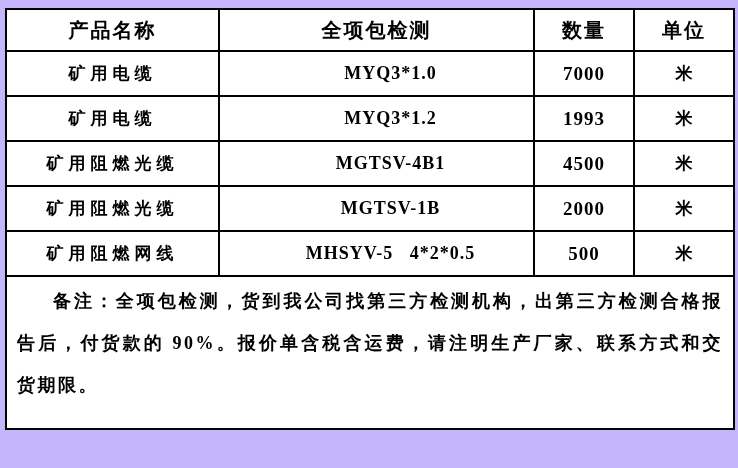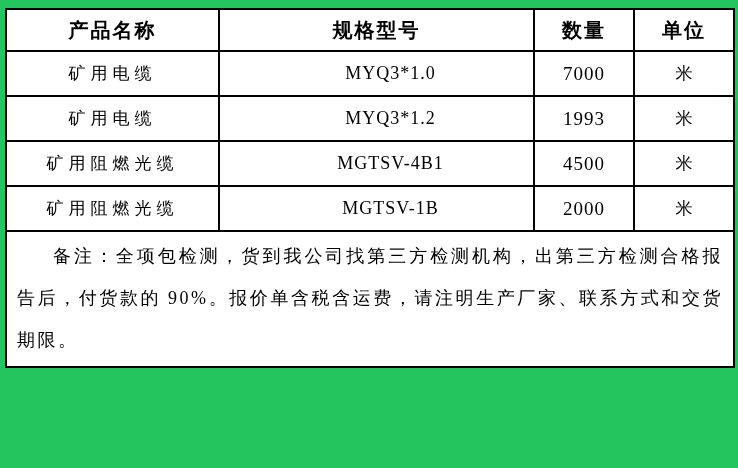--- a/index.html
+++ b/index.html
@@ -8,37 +8,38 @@
     background: #ffffff;
     width: 738px;
     height: 468px;
     font-family: "Liberation Serif", serif;
     color: #000000;
   }
   .page {
     position: relative;
     width: 738px;
     height: 468px;
-    background: #22c55e;
+    background: #c4b5fd;
     overflow: hidden;
   }
   table.quote-table {
     border-collapse: collapse;
     table-layout: fixed;
     width: 728px;
     margin: 8px 0 0 5px;
     background: #ffffff;
   }
   .quote-table th,
   .quote-table td {
     border: 2px solid #000000;
     text-align: center;
     vertical-align: middle;
     overflow: hidden;
     padding: 0;
+    font-weight: bold;
   }
   .quote-table th {
     font-family: "Liberation Sans", sans-serif;
     font-weight: bold;
     font-size: 20px;
     letter-spacing: 2px;
     height: 40px;
   }
   tr.data-row {
     height: 45px;
@@ -59,21 +60,21 @@
     letter-spacing: 1px;
     margin-top: 30px;
   }
   td.unit-cell {
     font-size: 17px;
   }
   td.note-cell {
     height: 118px;
     text-align: left;
     vertical-align: top;
-    padding: 4px 10px 4px 10px;
+    padding: 4px 10px 21px 10px;
   }
   .note-text {
     font-size: 18px;
     line-height: 2.33;
     letter-spacing: 2.5px;
     text-indent: 2em;
     text-align: justify;
   }
 </style>
 </head>
@@ -83,21 +84,21 @@
   <table class="quote-table">
     <colgroup>
       <col style="width:213px">
       <col style="width:315px">
       <col style="width:100px">
       <col style="width:100px">
     </colgroup>
     <thead>
       <tr>
         <th>产品名称</th>
-        <th>规格型号</th>
+        <th>全项包检测</th>
         <th>数量</th>
         <th>单位</th>
       </tr>
     </thead>
     <tbody>
       <tr class="data-row">
         <td class="product-cell">矿用电缆</td>
         <td class="spec-cell">MYQ3*1.0</td>
         <td class="qty-cell">7000</td>
         <td class="unit-cell">米</td>
@@ -113,20 +114,26 @@
         <td class="spec-cell">MGTSV-4B1</td>
         <td class="qty-cell">4500</td>
         <td class="unit-cell">米</td>
       </tr>
       <tr class="data-row">
         <td class="product-cell">矿用阻燃光缆</td>
         <td class="spec-cell">MGTSV-1B</td>
         <td class="qty-cell">2000</td>
         <td class="unit-cell">米</td>
       </tr>
+      <tr class="data-row">
+        <td class="product-cell">矿用阻燃网线</td>
+        <td class="spec-cell">MHSYV-5   4*2*0.5</td>
+        <td class="qty-cell">500</td>
+        <td class="unit-cell">米</td>
+      </tr>
       <tr>
         <td class="note-cell" colspan="4">
           <div class="note-text">备注：全项包检测，货到我公司找第三方检测机构，出第三方检测合格报告后，付货款的 90%。报价单含税含运费，请注明生产厂家、联系方式和交货期限。</div>
         </td>
       </tr>
     </tbody>
   </table>
 </div>
 
 </body></html>

